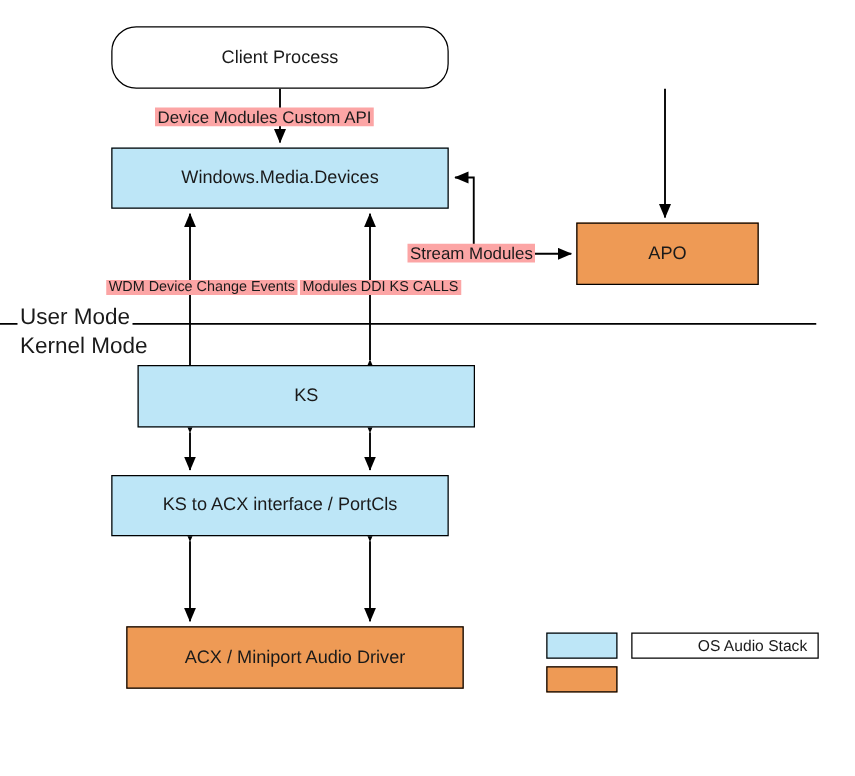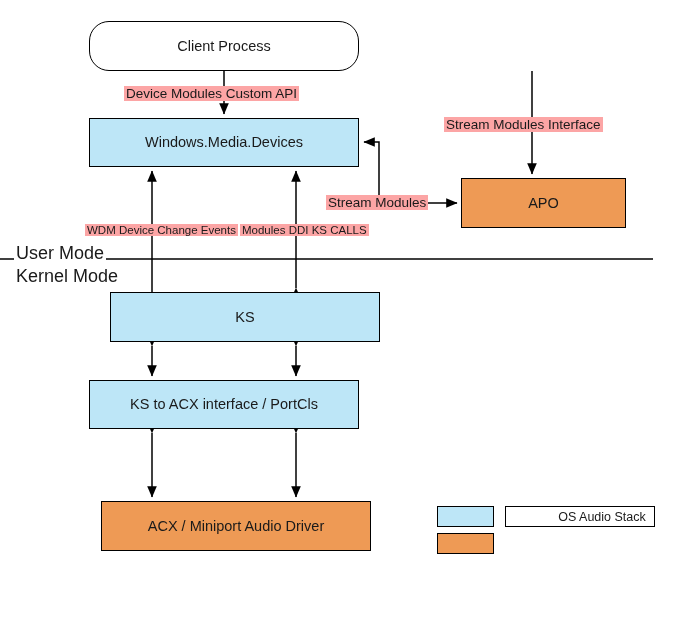--- a/index.html
+++ b/index.html
@@ -124,43 +124,40 @@
 
   <div class="node plain" style="left:89px; top:21px; width:270px; height:50px;">
     <span>Client Process</span>
   </div>
 
   <div class="node os" style="left:89px; top:118px; width:270px; height:49px;">
     <span>Windows.Media.Devices</span>
   </div>
 
 
-  <div class="node ihv" style="left:461px; top:178px; width:165px; height:50px;">
+  <div class="node ihv" style="left:461px; top:178px; width:146px; height:50px;">
     <span>APO</span>
   </div>
 
   <div class="node os" style="left:89px; top:292px; width:270px; height:50px;margin-left:21px;">
     <span>KS</span>
   </div>
 
   <div class="node os" style="left:89px; top:380px; width:270px; height:49px;">
     <span>KS to ACX interface / PortCls</span>
   </div>
 
   <div class="node ihv" style="left:101px; top:501px; width:270px; height:50px;">
     <span>ACX / Miniport Audio Driver</span>
   </div>
 
   <div class="edge-label" style="left:124px; top:86px;">
     <span>Device Modules Custom API</span>
   </div>
 
-  <div class="edge-label" style="left:444px; top:117px;">
-    <span>Stream Modules Interface</span>
-  </div>
 
   <div class="edge-label" style="left:326px; top:195px;">
     <span>Stream Modules</span>
   </div>
 
   <div class="edge-label small" style="left:85px; top:224px;">
     <span>WDM Device Change Events</span>
   </div>
 
   <div class="edge-label small" style="left:240px; top:224px;">

